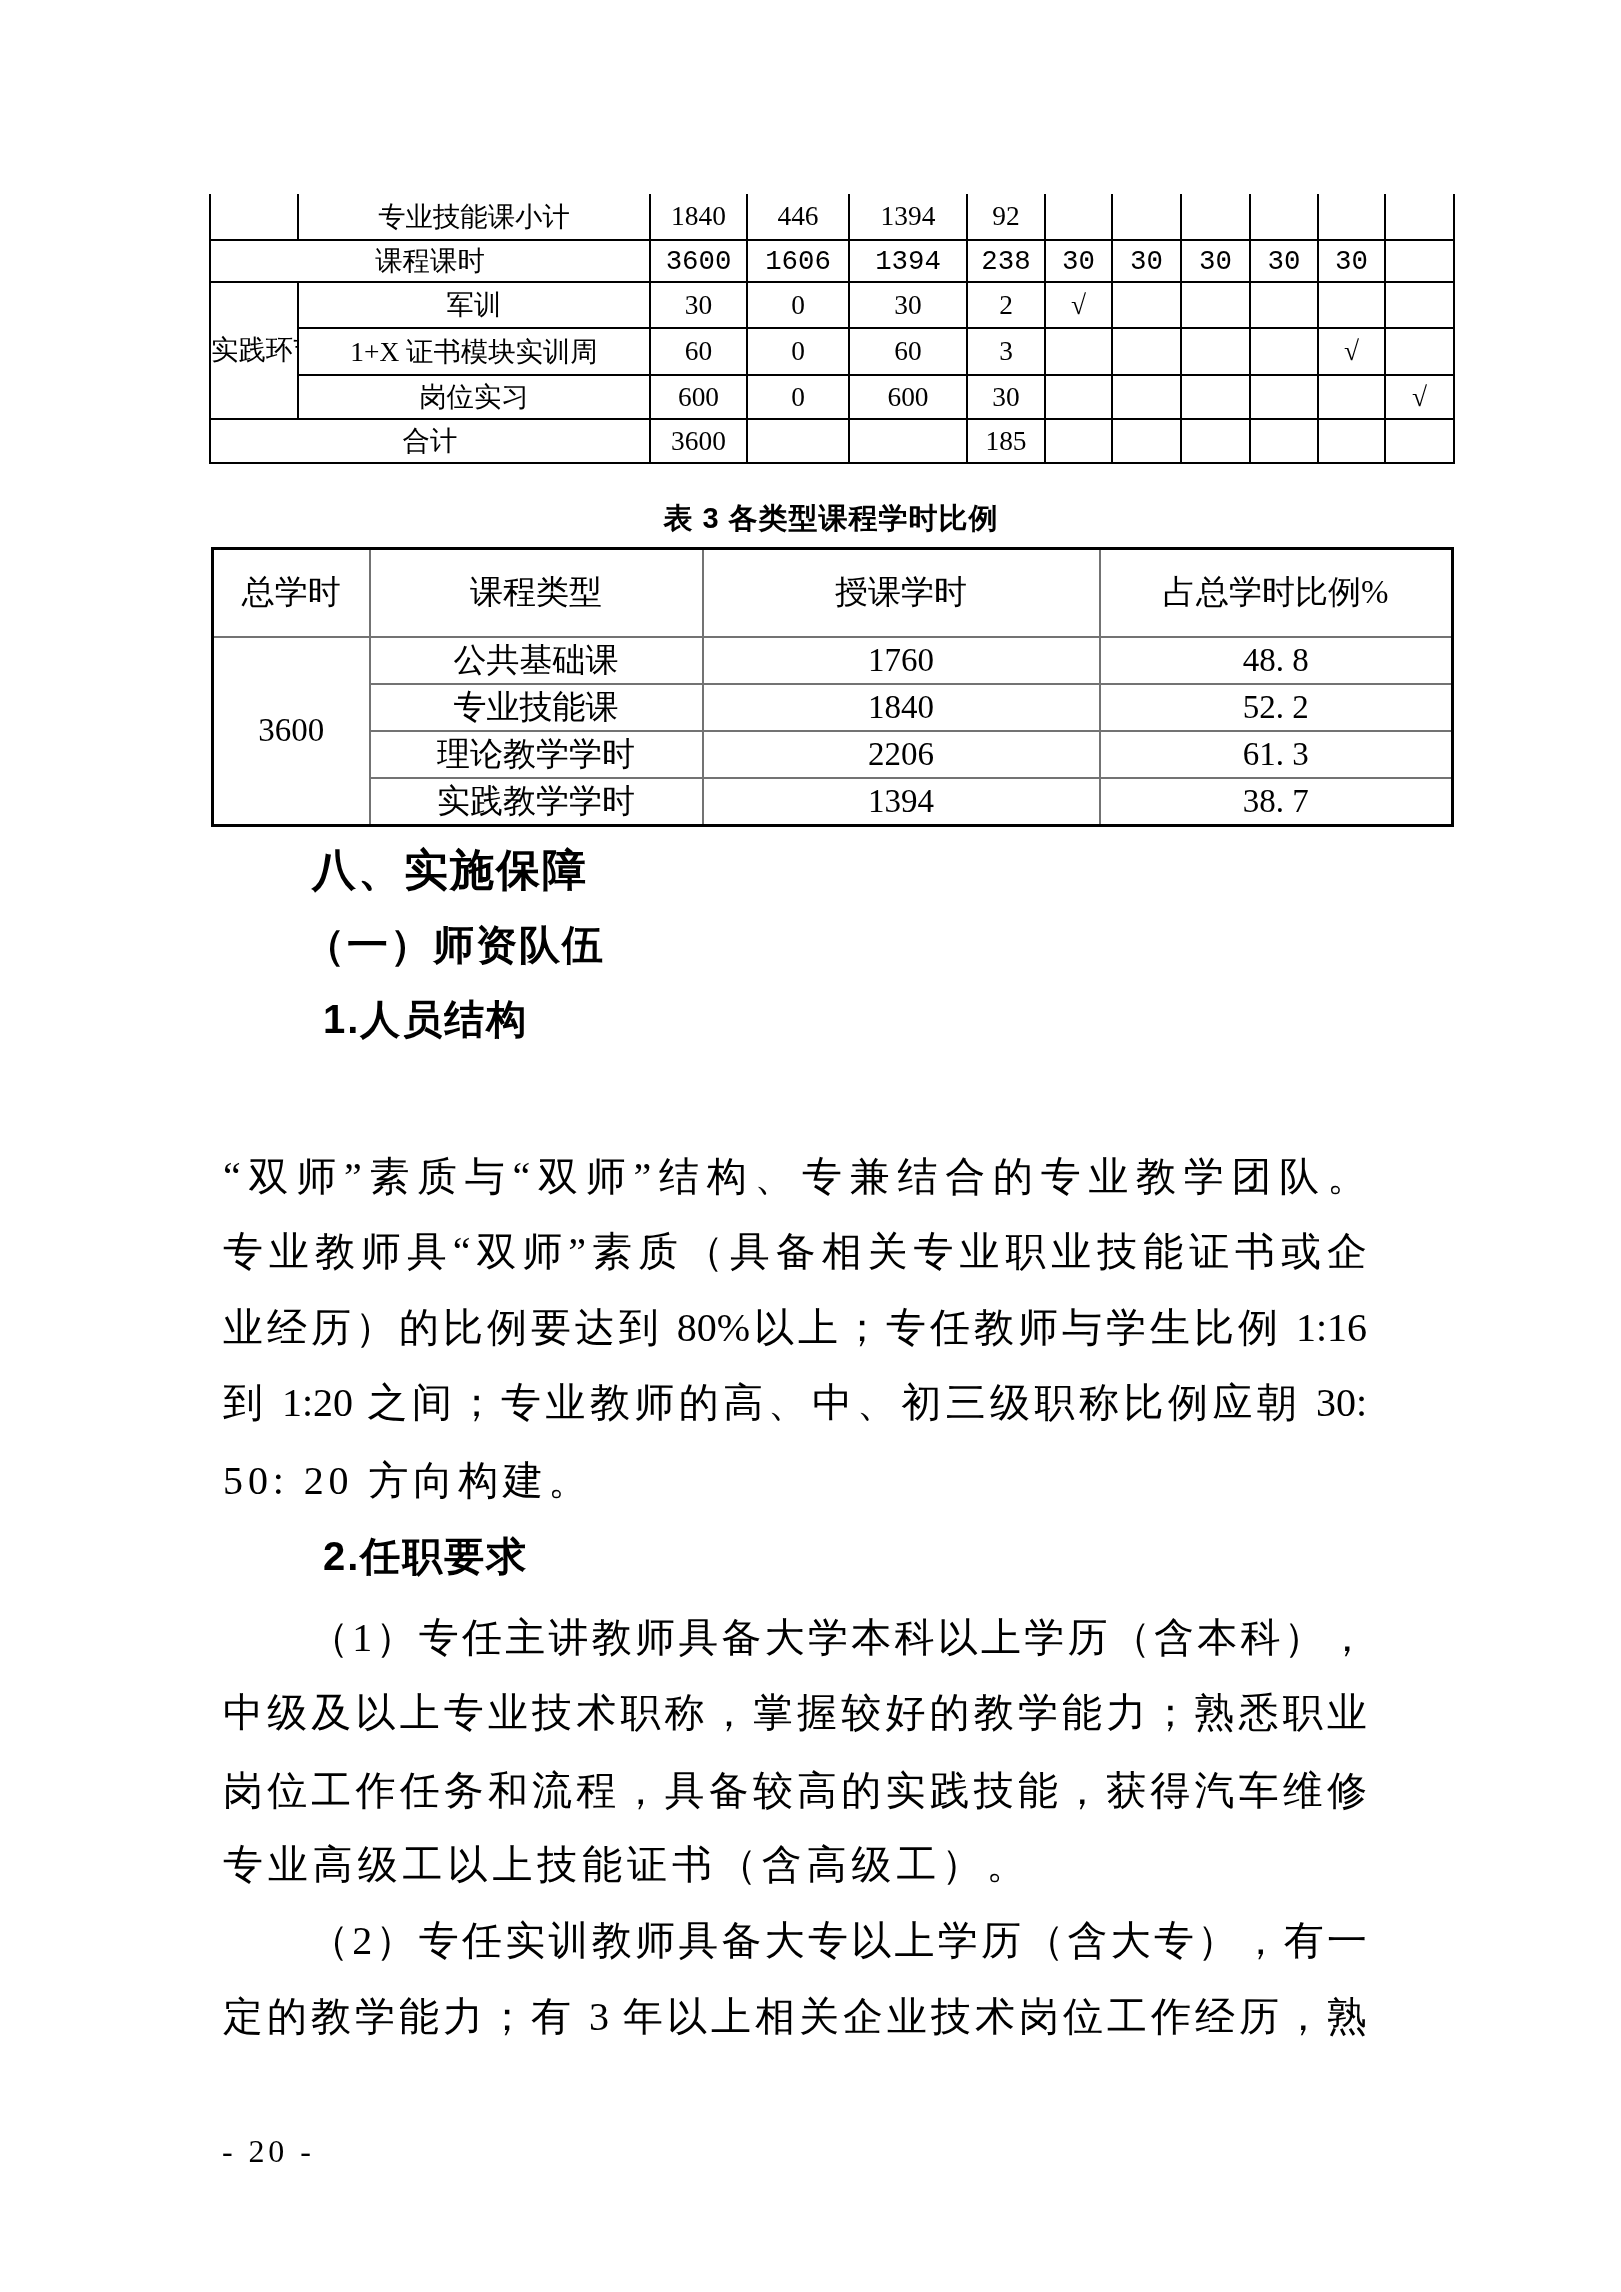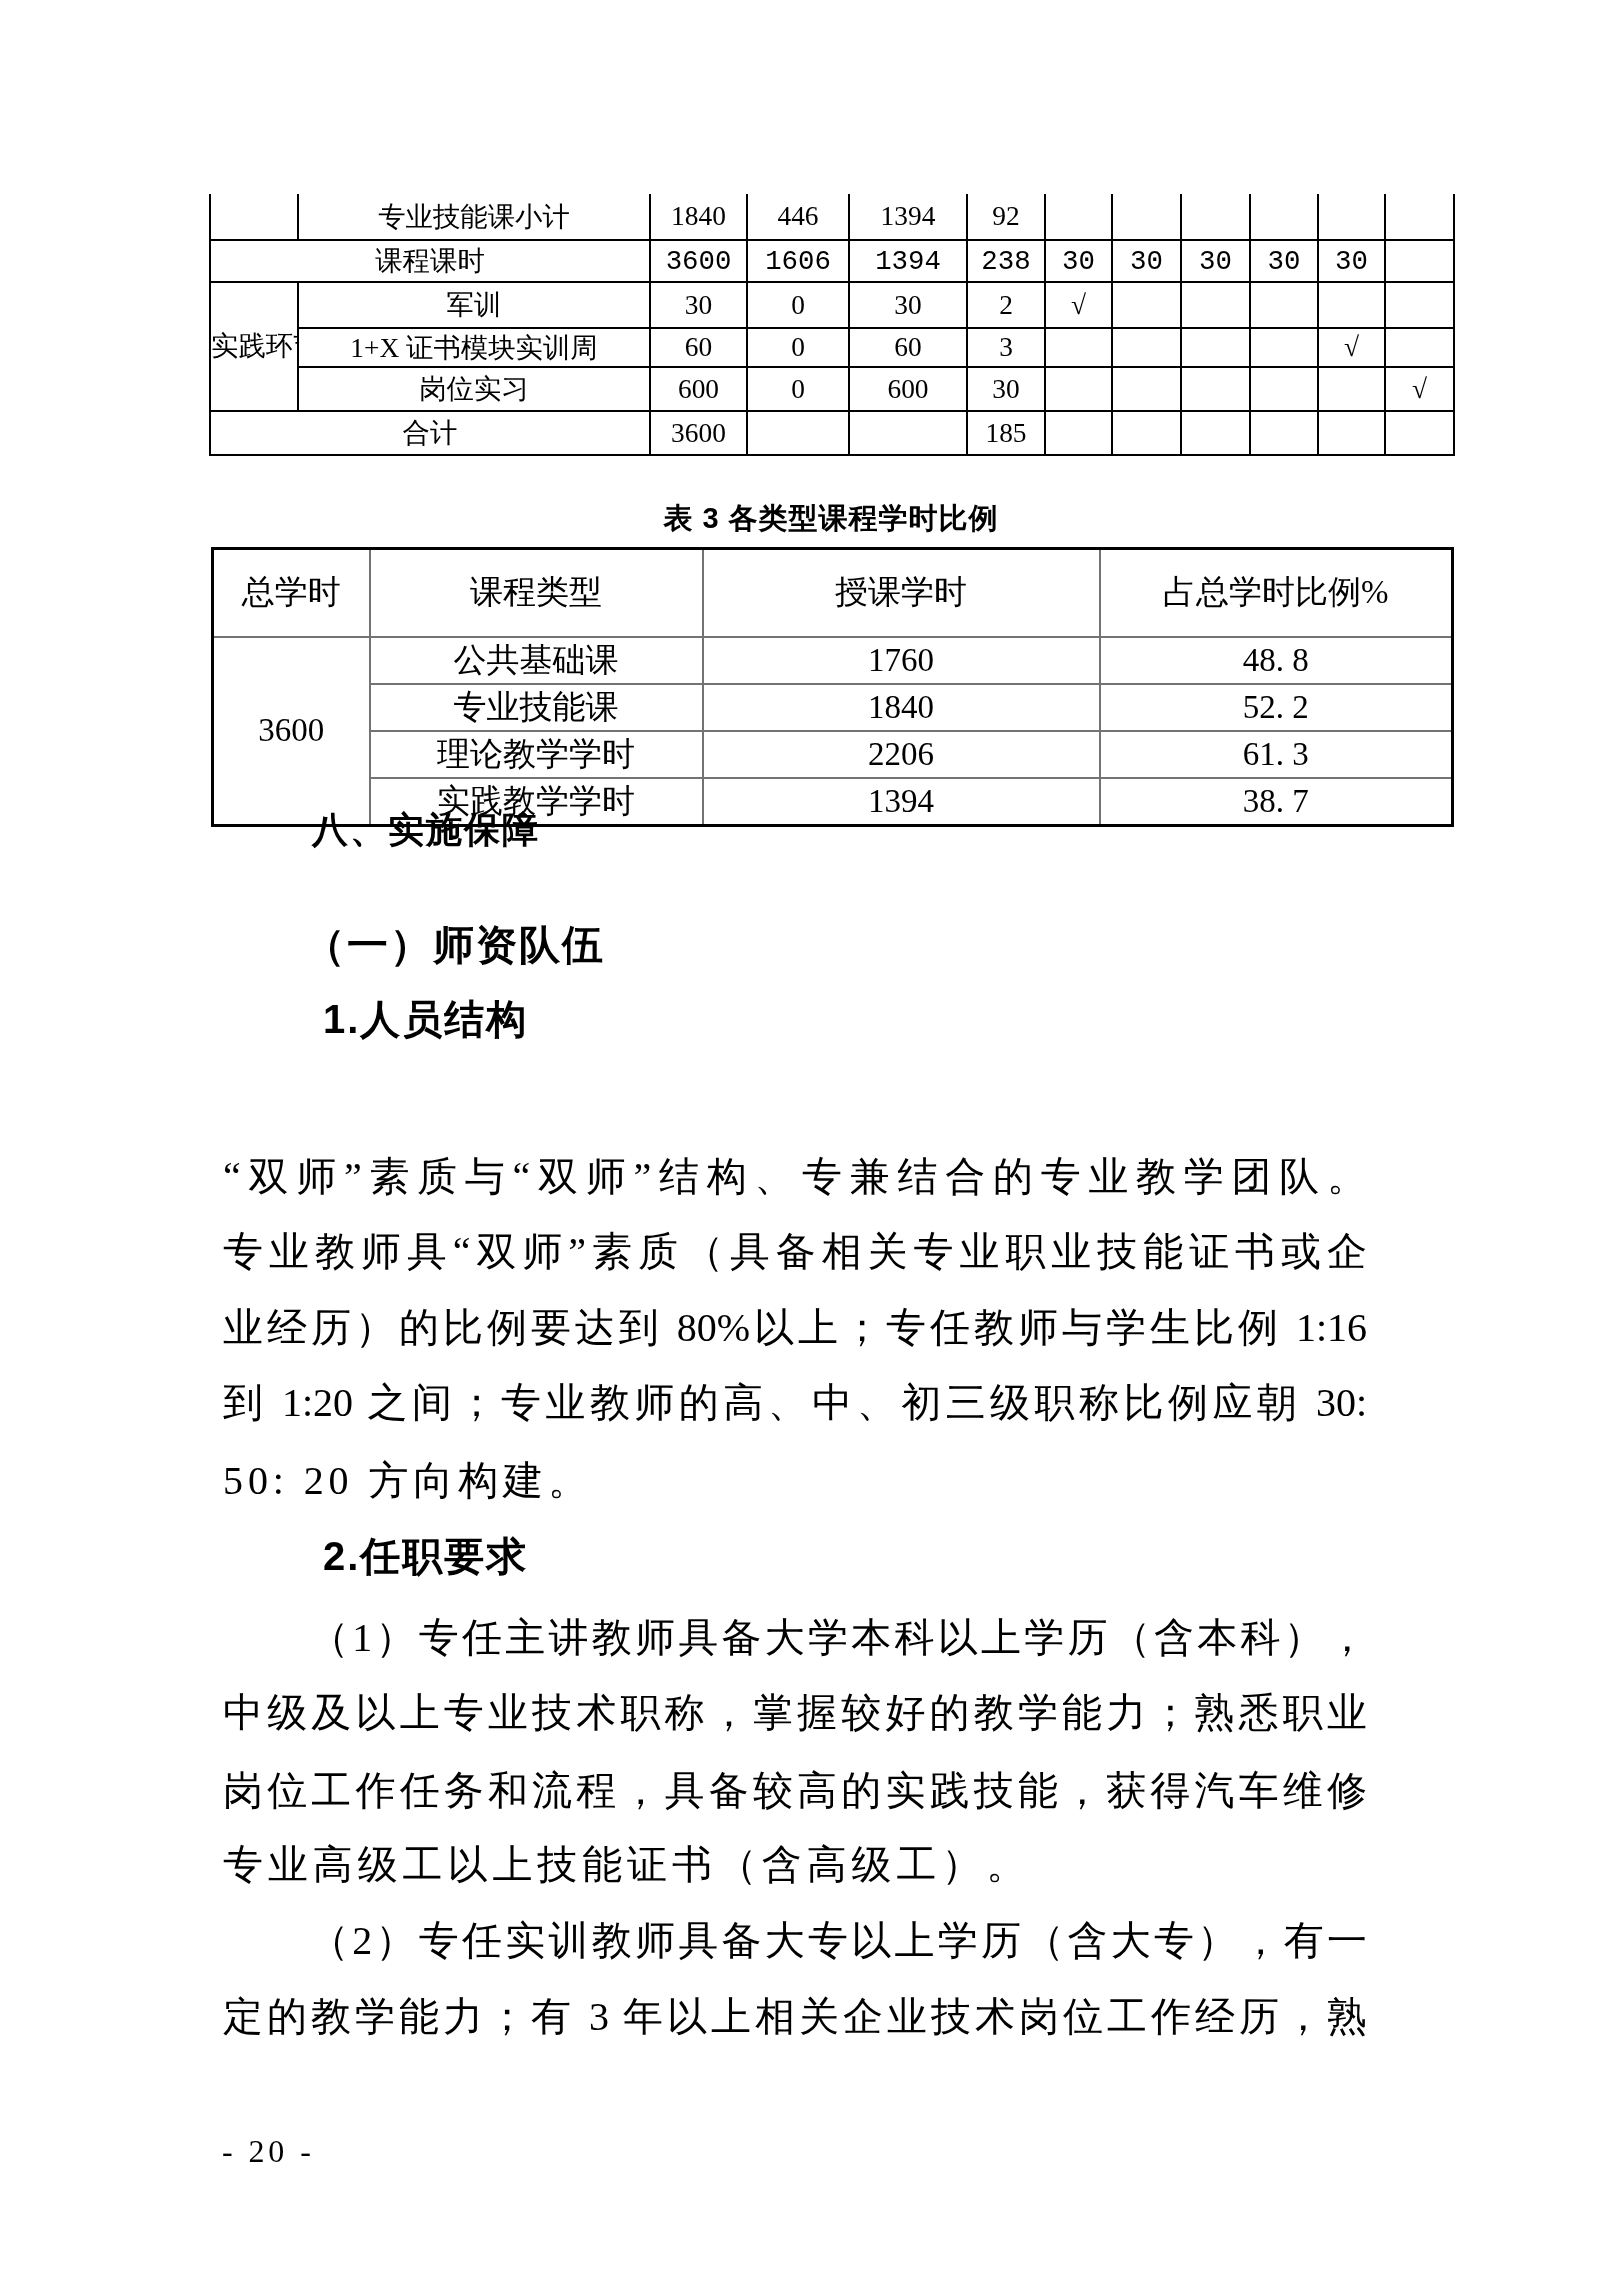--- a/index.html
+++ b/index.html
@@ -42,21 +42,21 @@
     border:2px solid #737373;
     font-size:33px;text-align:center;vertical-align:middle;
     padding:0;overflow:hidden;white-space:nowrap;
   }
   
   .hd{
     position:absolute;height:59px;line-height:59px;
     font-family:"Liberation Sans", sans-serif;
     font-weight:bold;white-space:nowrap;letter-spacing:2px;
   }
-  .hd1{left:312px;top:800px;font-size:36px;}
+  .hd1{left:312px;top:840px;font-size:44px;}
   .hd2{left:304px;top:916px;font-size:41px;}
   .hd3{left:323px;top:990px;font-size:40px;}
   .hd4{left:323px;top:1527px;font-size:40px;}
   
   .bl{
     position:absolute;left:223px;width:1144px;height:75px;line-height:75px;
     font-size:40px;white-space:nowrap;
     text-align:justify;text-align-last:justify;
     font-family:"Liberation Serif", serif;
   }
@@ -123,21 +123,21 @@
       <td>0</td>
       <td>30</td>
       <td>2</td>
       <td>√</td>
       <td></td>
       <td></td>
       <td></td>
       <td></td>
       <td></td>
     </tr>
-    <tr class="r4" style="height:39px">
+    <tr class="r4" style="height:47px">
       <td>1+X 证书模块实训周</td>
       <td>60</td>
       <td>0</td>
       <td>60</td>
       <td>3</td>
       <td></td>
       <td></td>
       <td></td>
       <td></td>
       <td>√</td>

